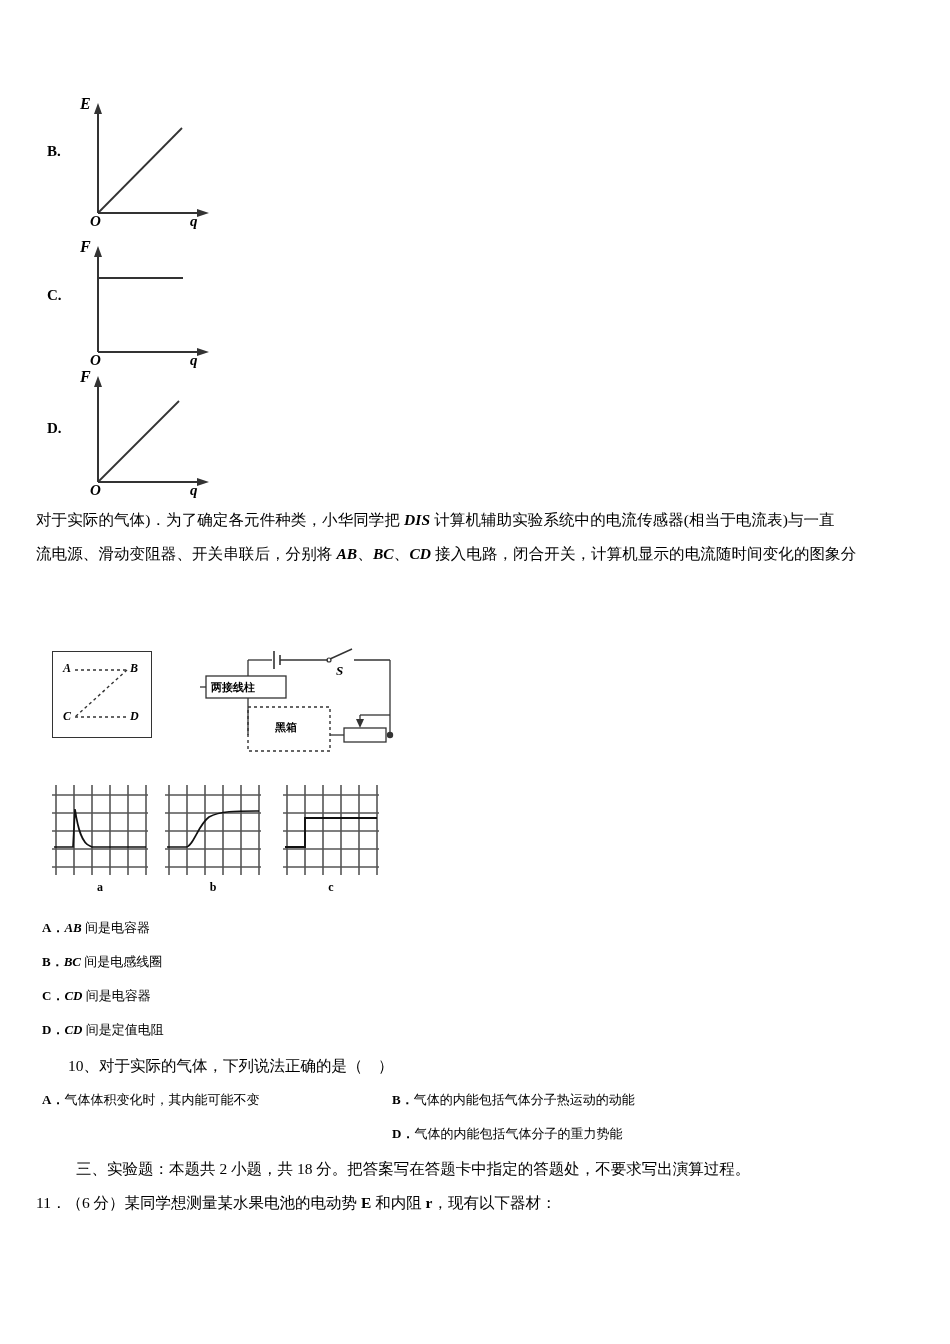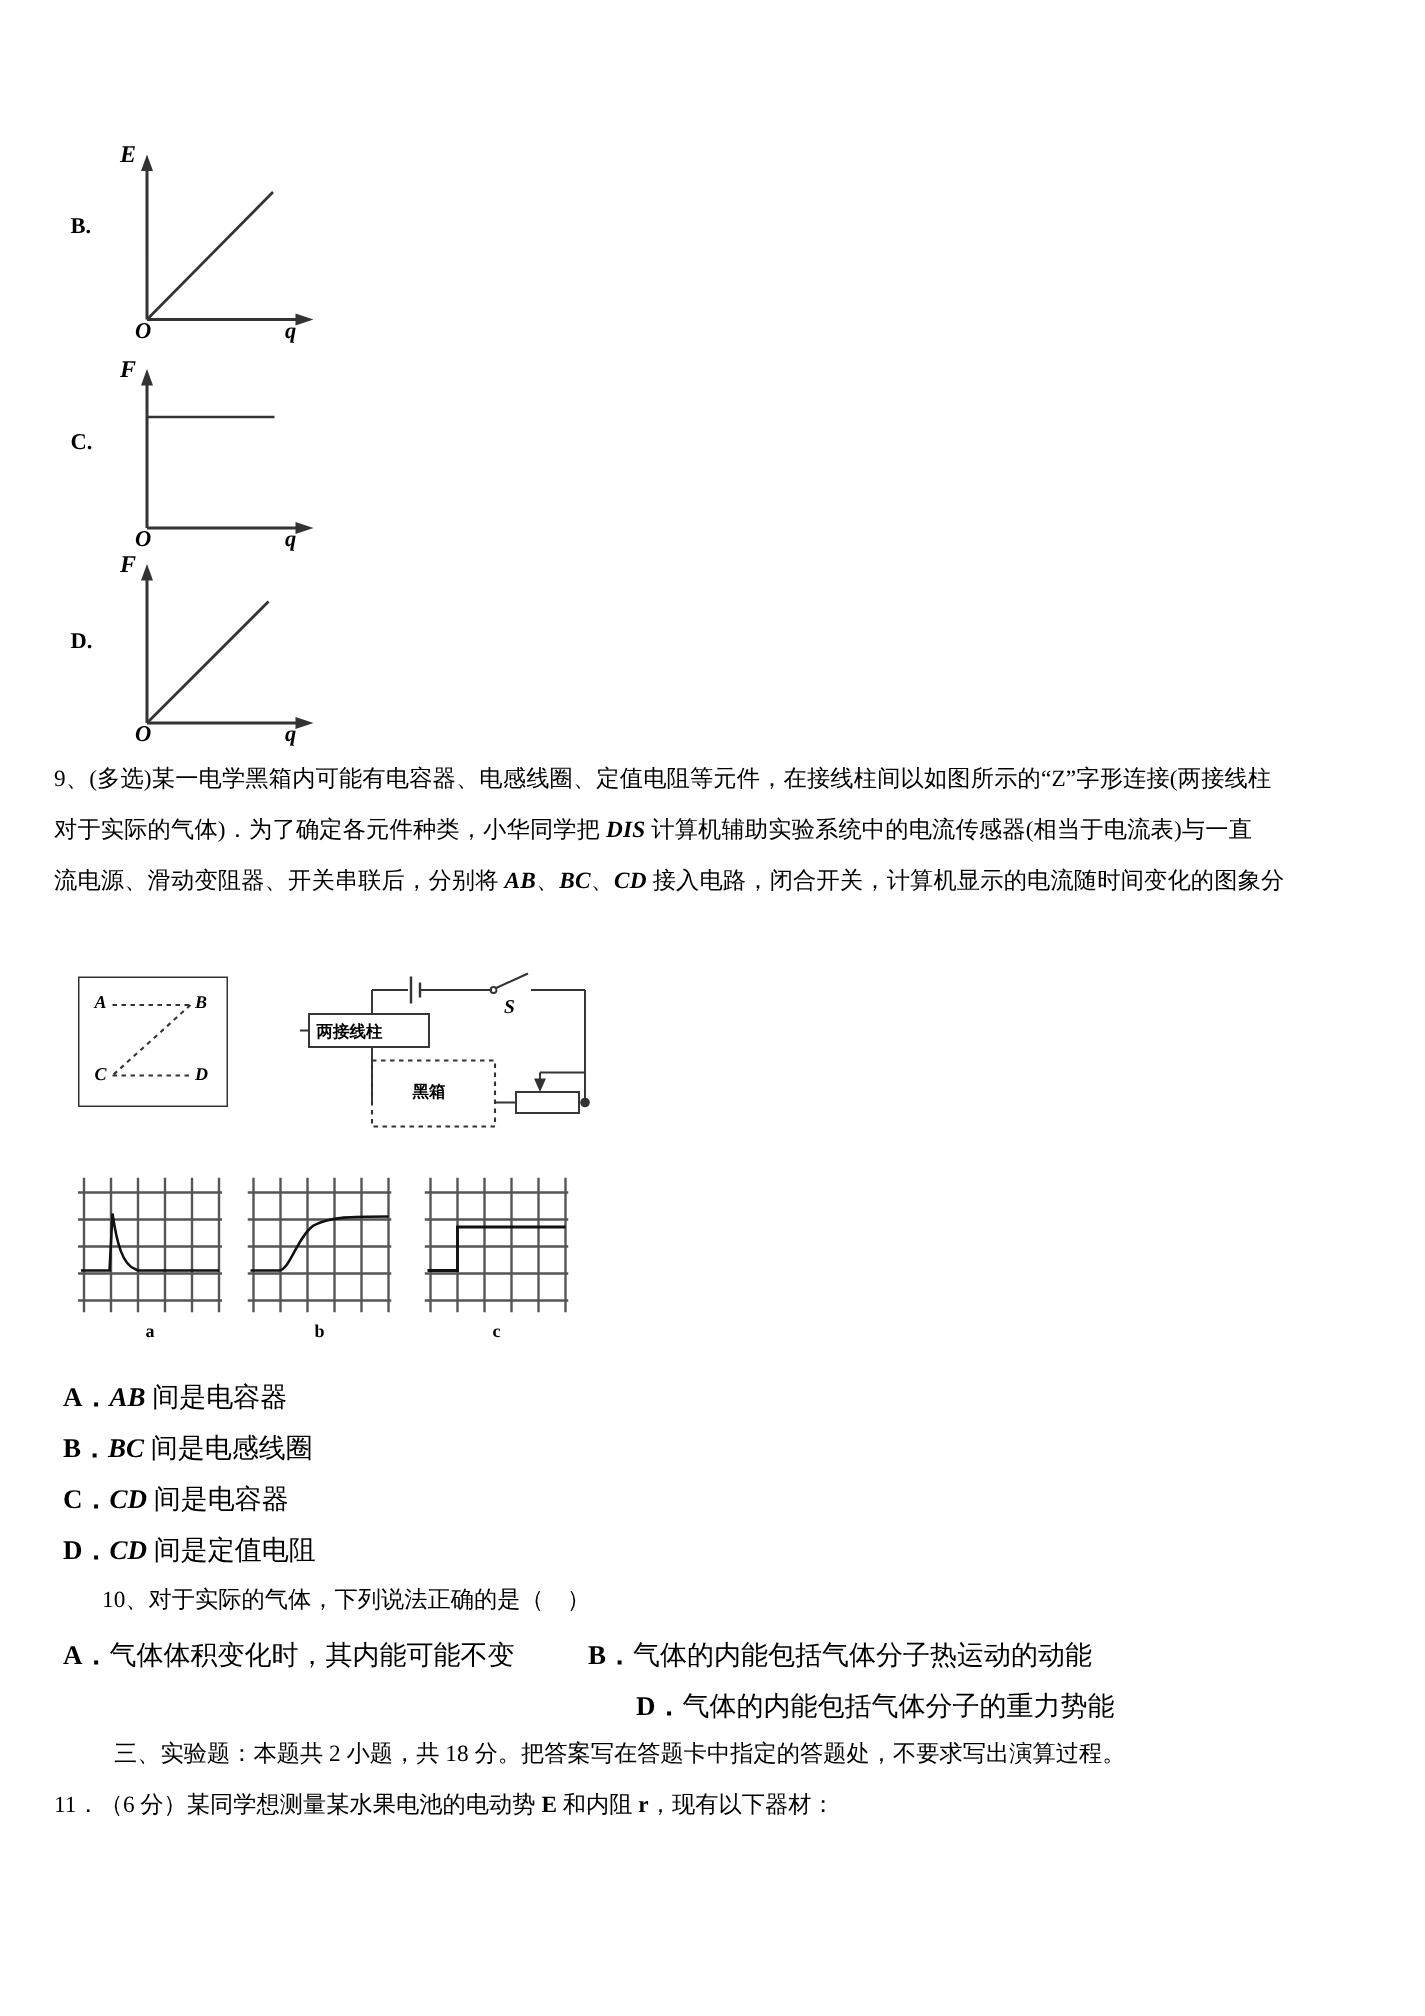--- a/index.html
+++ b/index.html
@@ -44,21 +44,21 @@
     line-height: 34px;
     letter-spacing: 0.1px;
     text-align: justify;
     font-family: "Liberation Serif", "DejaVu Serif", serif;
   }
   .para i, .ital { font-style: italic; }
   .bold { font-weight: bold; }
 
   .choice {
     position: absolute;
-    font-size: 18px;
+    font-size: 13px;
     font-family: "Liberation Serif", "DejaVu Serif", serif;
     white-space: nowrap;
   }
   .choice .ltr {
     font-weight: bold;
   }
   .choice .sym {
     font-weight: bold;
     font-style: italic;
   }
@@ -159,21 +159,20 @@
 
         <line x1="21" y1="111" x2="101" y2="31" stroke="#333" stroke-width="1.8"></line>
       </svg>
       <span style="position:absolute; left:2px; top:-2px; font-style:italic; font-weight:bold; font-size:16px;">F</span>
       <span style="position:absolute; left:12px; top:112px; font-style:italic; font-weight:bold; font-size:15px;">O</span>
       <span style="position:absolute; left:112px; top:112px; font-style:italic; font-weight:bold; font-size:15px;">q</span>
     </div>
   </div>
 
   <div class="para" style="left:36px; top:503px; width:880px;">
-    <div>9、(多选)某一电学黑箱内可能有电容器、电感线圈、定值电阻等元件，在接线柱间以如图所示的“Z”字形连接(两接线柱</div>
     <div>
       <span>对于实际的气体)．为了确定各元件种类，小华同学把 </span><span class="ital bold">DIS</span><span> 计算机辅助实验系统中的电流传感器(相当于电流表)与一直</span>
     </div>
     <div>
       <span>流电源、滑动变阻器、开关串联后，分别将 </span><span class="ital bold">AB</span><span>、</span><span class="ital bold">BC</span><span>、</span><span class="ital bold">CD</span><span> 接入电路，闭合开关，计算机显示的电流随时间变化的图象分</span>
     </div>
   </div>
 
   <div class="zbox" style="left:52px; top:651px; width:98px; height:85px;">
     <svg width="96" height="83" viewBox="0 0 96 83" style="position:absolute;left:0;top:0;">
@@ -310,21 +309,21 @@
   </div>
 
   <div class="sec-head" style="left:36px; top:1056px;margin-left:32px;">10、对于实际的气体，下列说法正确的是（　）</div>
 
   <div class="choice" style="left:42px; top:1091px;">
     <span class="ltr">A．</span><span>气体体积变化时，其内能可能不变</span>
   </div>
   <div class="choice" style="left:392px; top:1091px;">
     <span class="ltr">B．</span><span>气体的内能包括气体分子热运动的动能</span>
   </div>
-  <div class="choice" style="left:392px; top:1125px;margin-left:32px;">
+  <div class="choice" style="left:392px; top:1125px;">
     <span class="ltr">D．</span><span>气体的内能包括气体分子的重力势能</span>
   </div>
 
   <div class="sec-head" style="left:36px; top:1159px;margin-left:40px;">三、实验题：本题共 2 小题，共 18 分。把答案写在答题卡中指定的答题处，不要求写出演算过程。</div>
 
   <div class="sec-head" style="left:36px; top:1193px;">
     <span>11．（6 分）某同学想测量某水果电池的电动势 </span><span class="bold">E</span><span> 和内阻 </span><span class="bold">r</span><span>，现有以下器材：</span>
   </div>
 
 </div>

